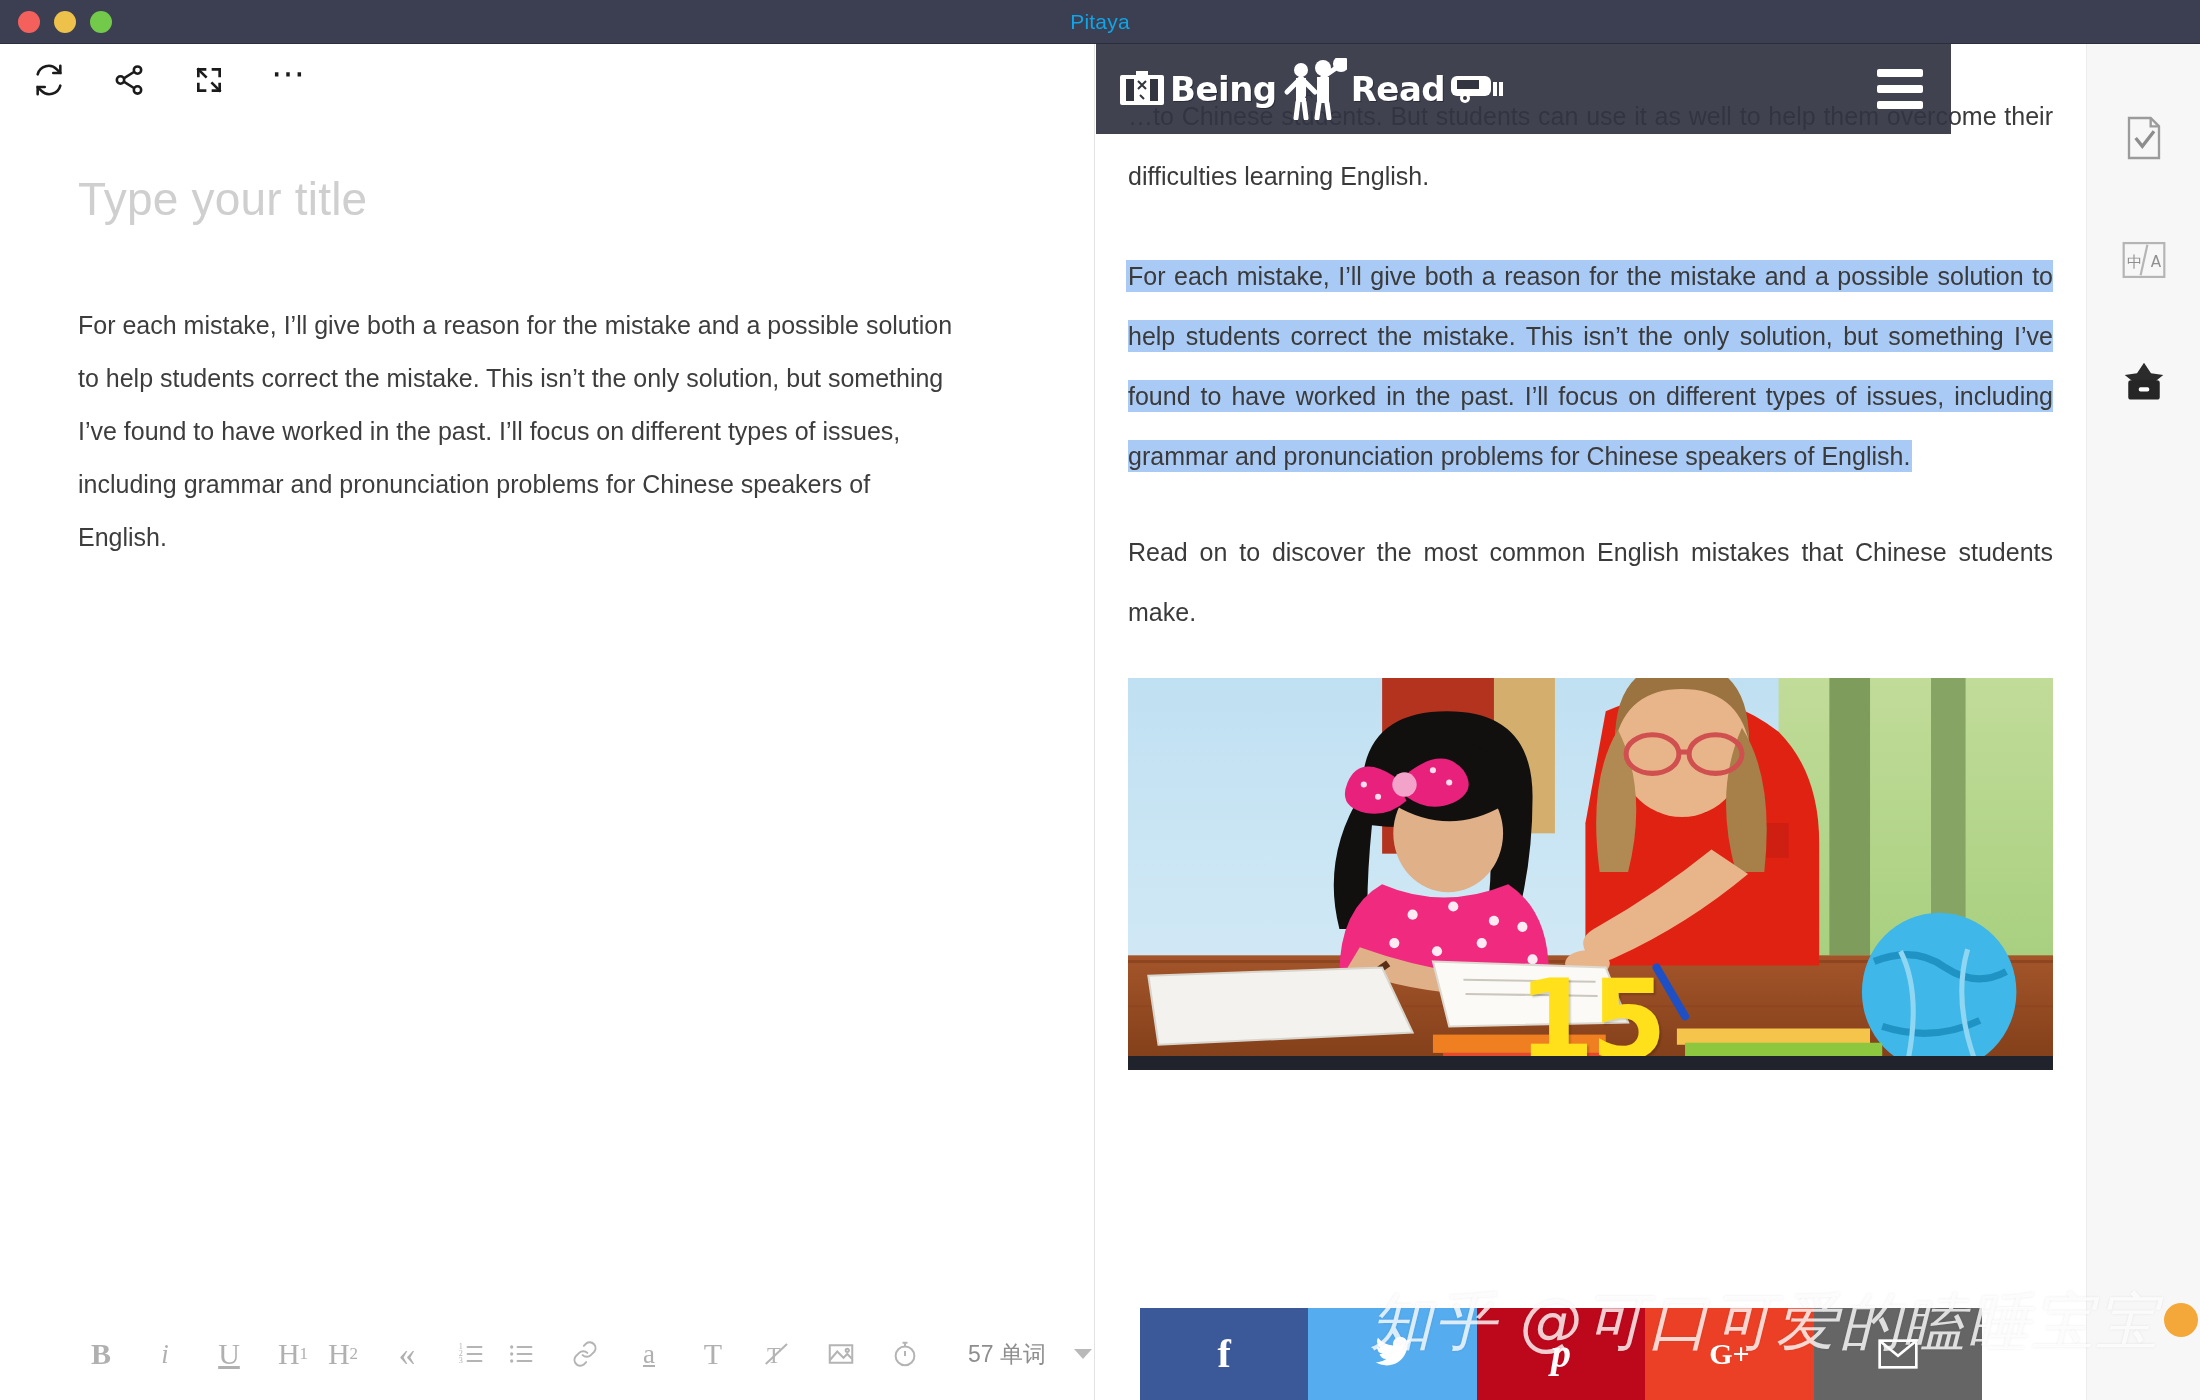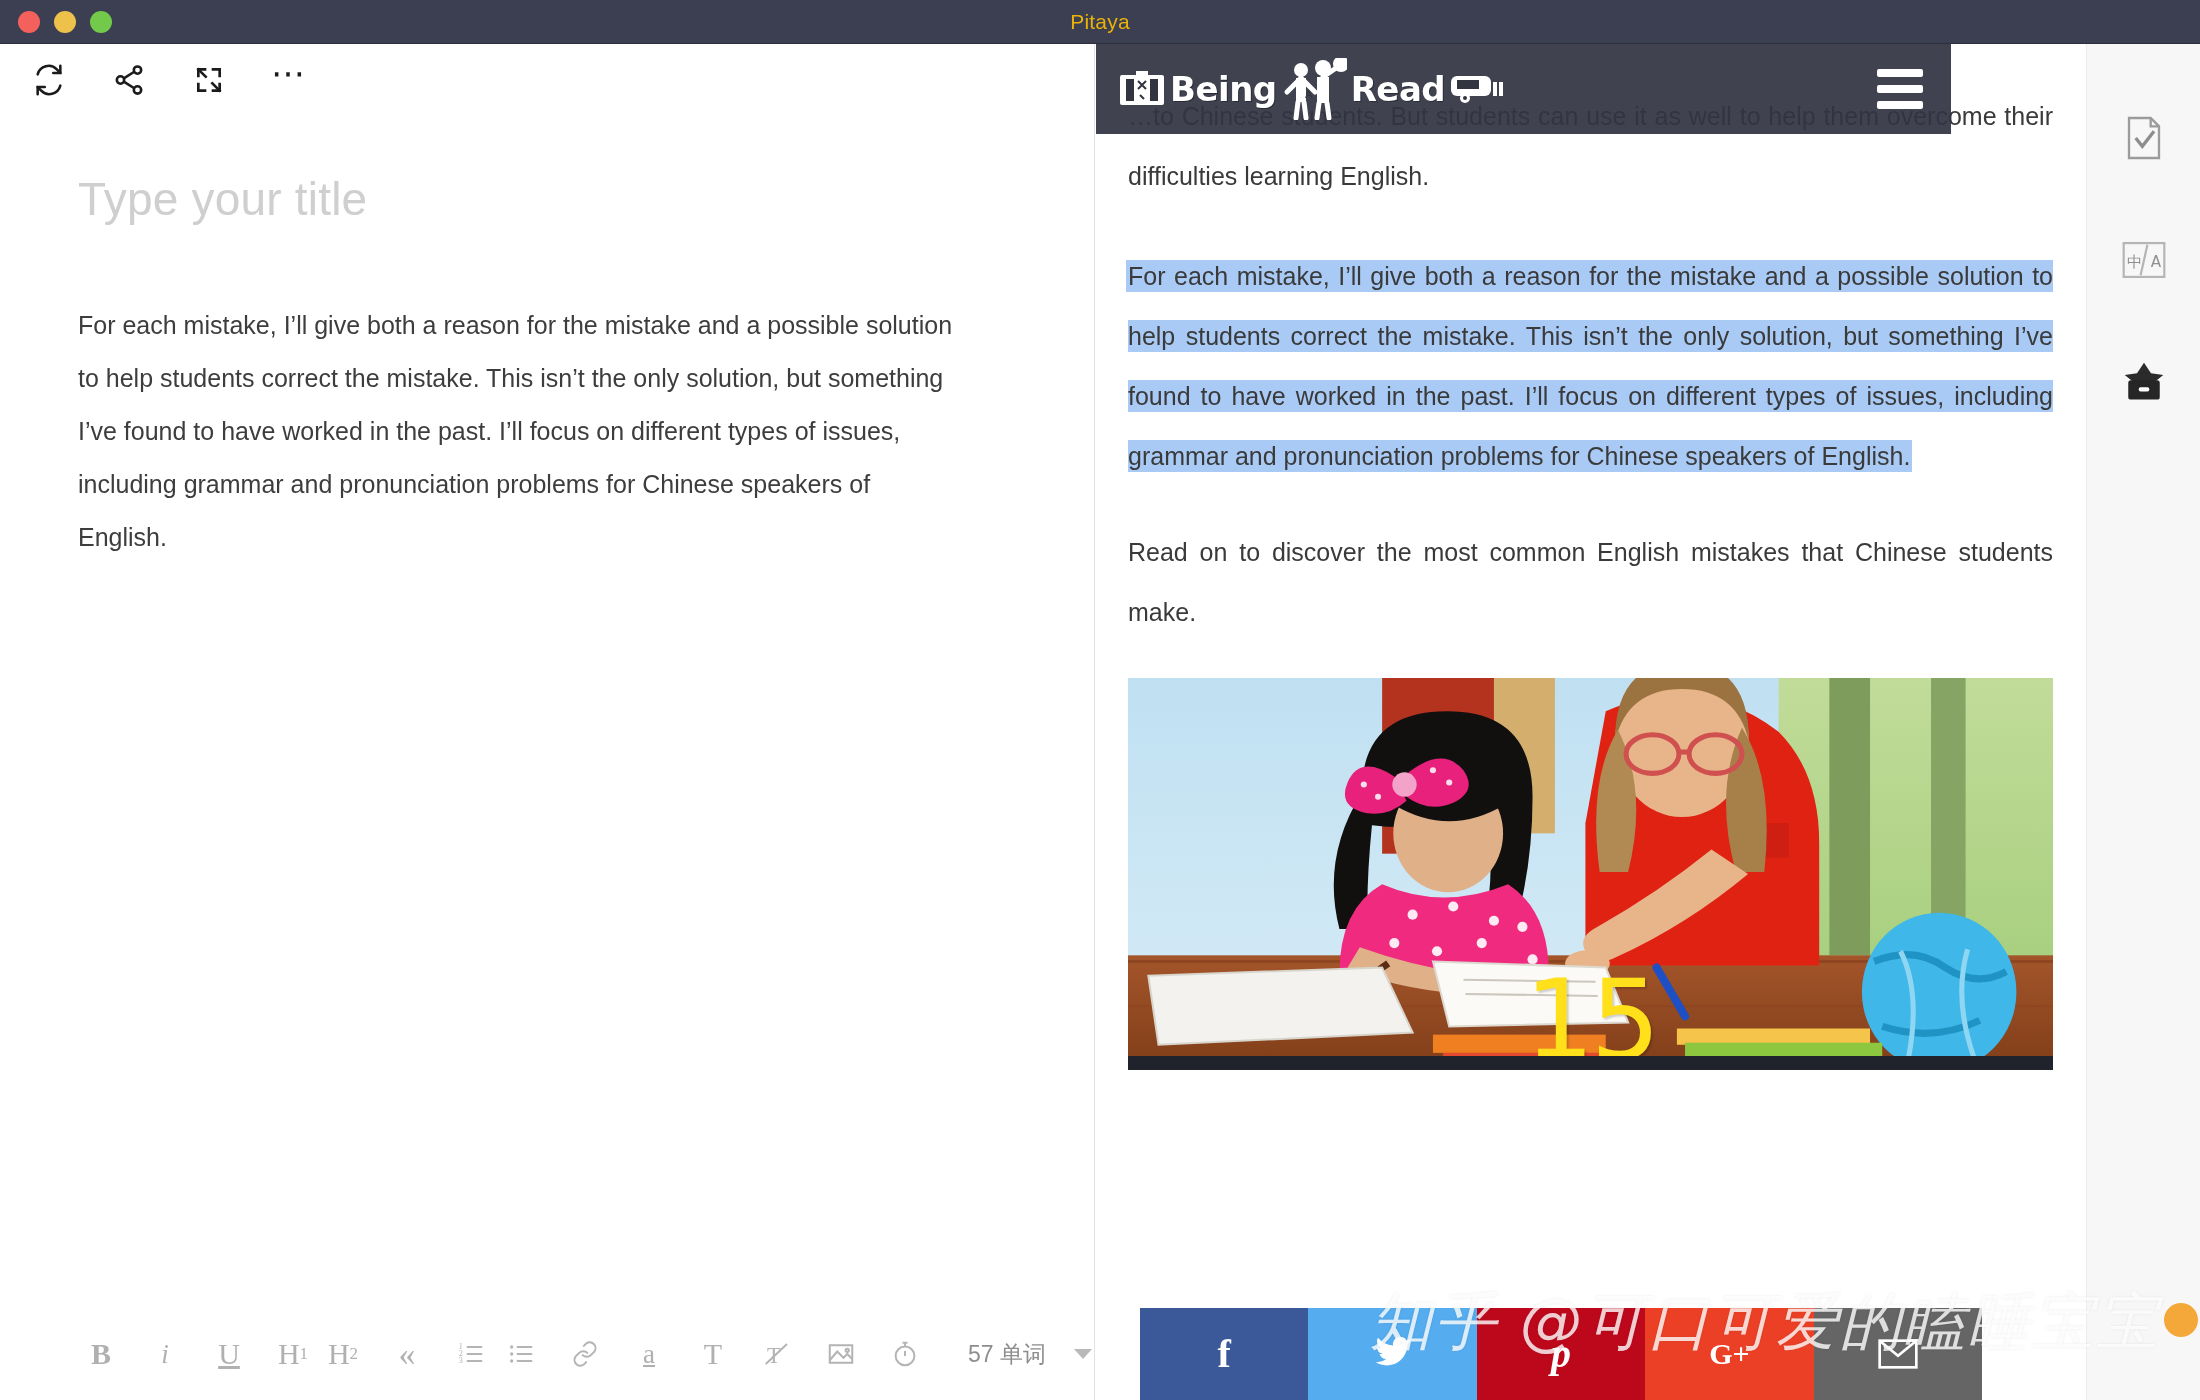--- a/index.html
+++ b/index.html
@@ -24,21 +24,21 @@
     border-bottom: 1px solid #2b2f3d;
   }
   .traffic { display: flex; align-items: center; gap: 14px; margin-left: 18px; }
   .dot { width: 22px; height: 22px; border-radius: 50%; display: block; }
   .dot.red { background: #f4615c; }
   .dot.yellow { background: #eec14b; }
   .dot.green { background: #73c949; }
   .win-title {
     position: absolute; left: 0; right: 0; top: 0;
     height: 44px; line-height: 44px; text-align: center;
-    color: #eab308; font-size: 21px; letter-spacing: .2px;
+    color: #0ea5e9; font-size: 21px; letter-spacing: .2px;
   }
 
   
   .left-pane {
     position: absolute; left: 0; top: 44px;
     width: 1095px; height: 1356px;
     background: #ffffff;
     border-right: 1px solid #e2e2e2;
   }
   .editor-toolbar-top {
@@ -161,21 +161,21 @@
     position: relative;
     margin: 36px 32px 0 32px;
     height: 392px;
     overflow: hidden;
     background: #cfe3ef;
   }
   .photo-svg { display: block; width: 100%; height: 100%; }
   .photo-num {
     position: absolute; left: 50%; bottom: -14px;
     transform: translateX(-50%);
-    font-size: 110px; font-weight: normal; color: #ffe01b;
+    font-size: 110px; font-weight: bold; color: #ffe01b;
     font-family: "DejaVu Sans", sans-serif;
     letter-spacing: -4px;
     text-shadow: 2px 2px 2px rgba(0,0,0,.18);
   }
   .photo-darkbar {
     position: absolute; left: 0; bottom: 0;
     width: 100%; height: 14px; background: #20232b;
   }
 
   

